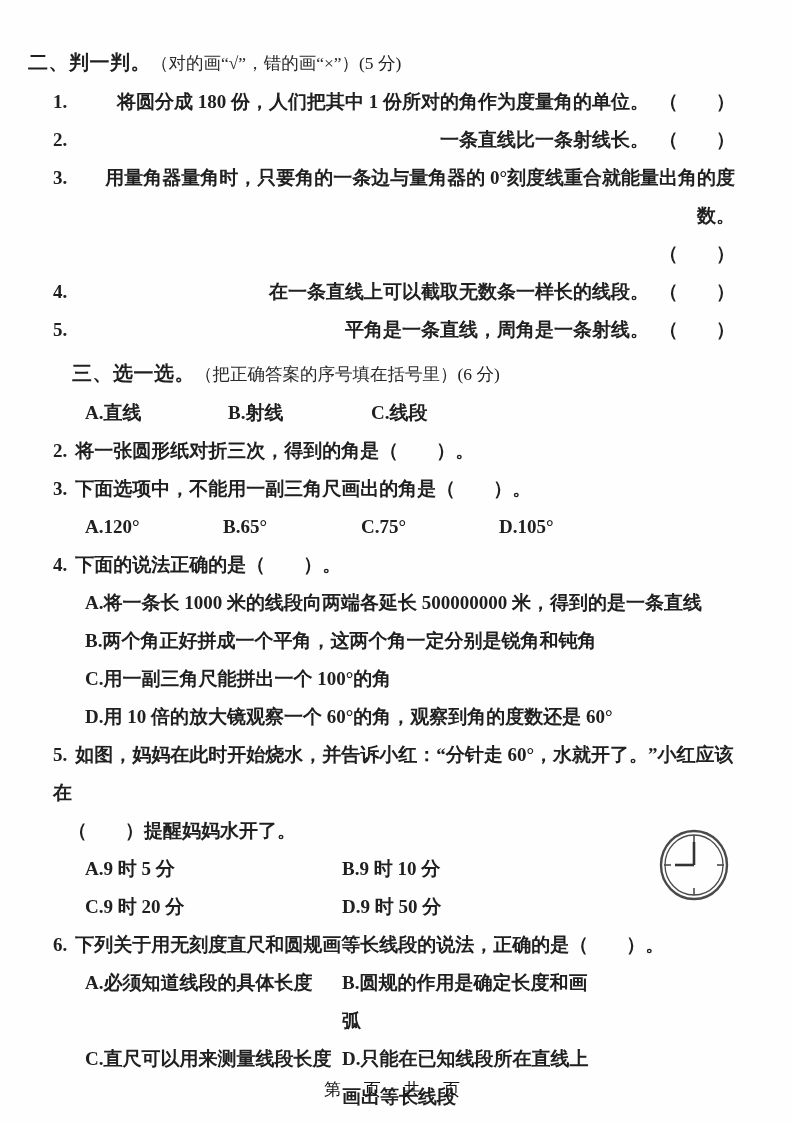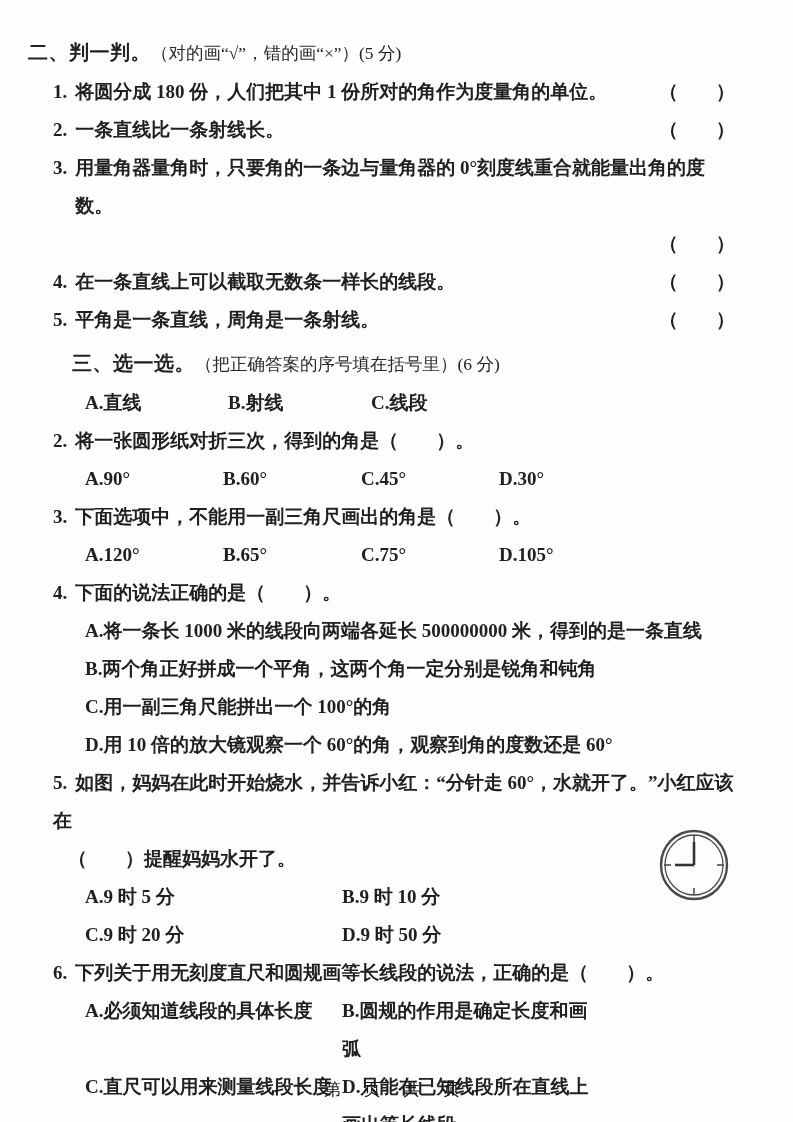--- a/index.html
+++ b/index.html
@@ -6,33 +6,33 @@
   html,body { background:#ffffff; }
   .paper {
     position:relative;
     width:793px; height:1122px;
     margin:0 auto;
     background:#fefefe;
     color:#202020;
     font-family:"Liberation Serif","DejaVu Serif",serif;
     font-size:19px;
     font-weight:600;
-    padding:32px 58px 0 28px;
+    padding:42px 58px 0 28px;
     overflow:hidden;
   }
   
   .sec-header { line-height:40px; white-space:nowrap; }
   .sec-heading { font-weight:700; font-size:20px; letter-spacing:0.5px; }
   .sec-hint { font-weight:400; font-size:17.5px; color:#2a2a2a; }
   .sec-points { font-weight:400; font-size:17.5px; }
   .mt4 { margin-top:4px;margin-left:44px; }
   
   .judge-item { display:flex; margin-left:25px; line-height:38px; }
   .judge-item .qnum { font-weight:700; padding-right:8px; flex:none; }
-  .judge-item .qtext { flex:1; }
+  .judge-item .qtext { flex:1;text-align:right; }
   .judge-item .bracket { flex:none; margin-left:10px; white-space:pre; }
   .bracket-line { text-align:right; line-height:38px; white-space:pre; }
   
   .q-line { margin-left:25px; line-height:38px; }
   .q-line .qnum { font-weight:700; padding-right:8px; }
   .opt-row { display:flex; padding-left:57px; line-height:38px; }
   .opt-row.cols-3 .opt { width:143px; flex:none; }
   .opt-row.cols-4 .opt { width:138px; flex:none; }
   .opt-row.cols-2 .opt { width:257px; flex:none; }
   .opt-block { padding-left:57px; line-height:38px; }
@@ -95,26 +95,20 @@
       <span class="opt">A.直线</span>
       <span class="opt">B.射线</span>
       <span class="opt">C.线段</span>
     </div>
   </div>
 
   <div>
     <div class="q-line">
       <span class="qnum">2.</span><span class="qtext">将一张圆形纸对折三次，得到的角是（　　）。</span>
     </div>
-    <div class="opt-row cols-4">
-      <span class="opt">A.90°</span>
-      <span class="opt">B.60°</span>
-      <span class="opt">C.45°</span>
-      <span class="opt">D.30°</span>
-    </div>
   </div>
 
   <div>
     <div class="q-line">
       <span class="qnum">3.</span><span class="qtext">下面选项中，不能用一副三角尺画出的角是（　　）。</span>
     </div>
     <div class="opt-row cols-4">
       <span class="opt">A.120°</span>
       <span class="opt">B.65°</span>
       <span class="opt">C.75°</span>

